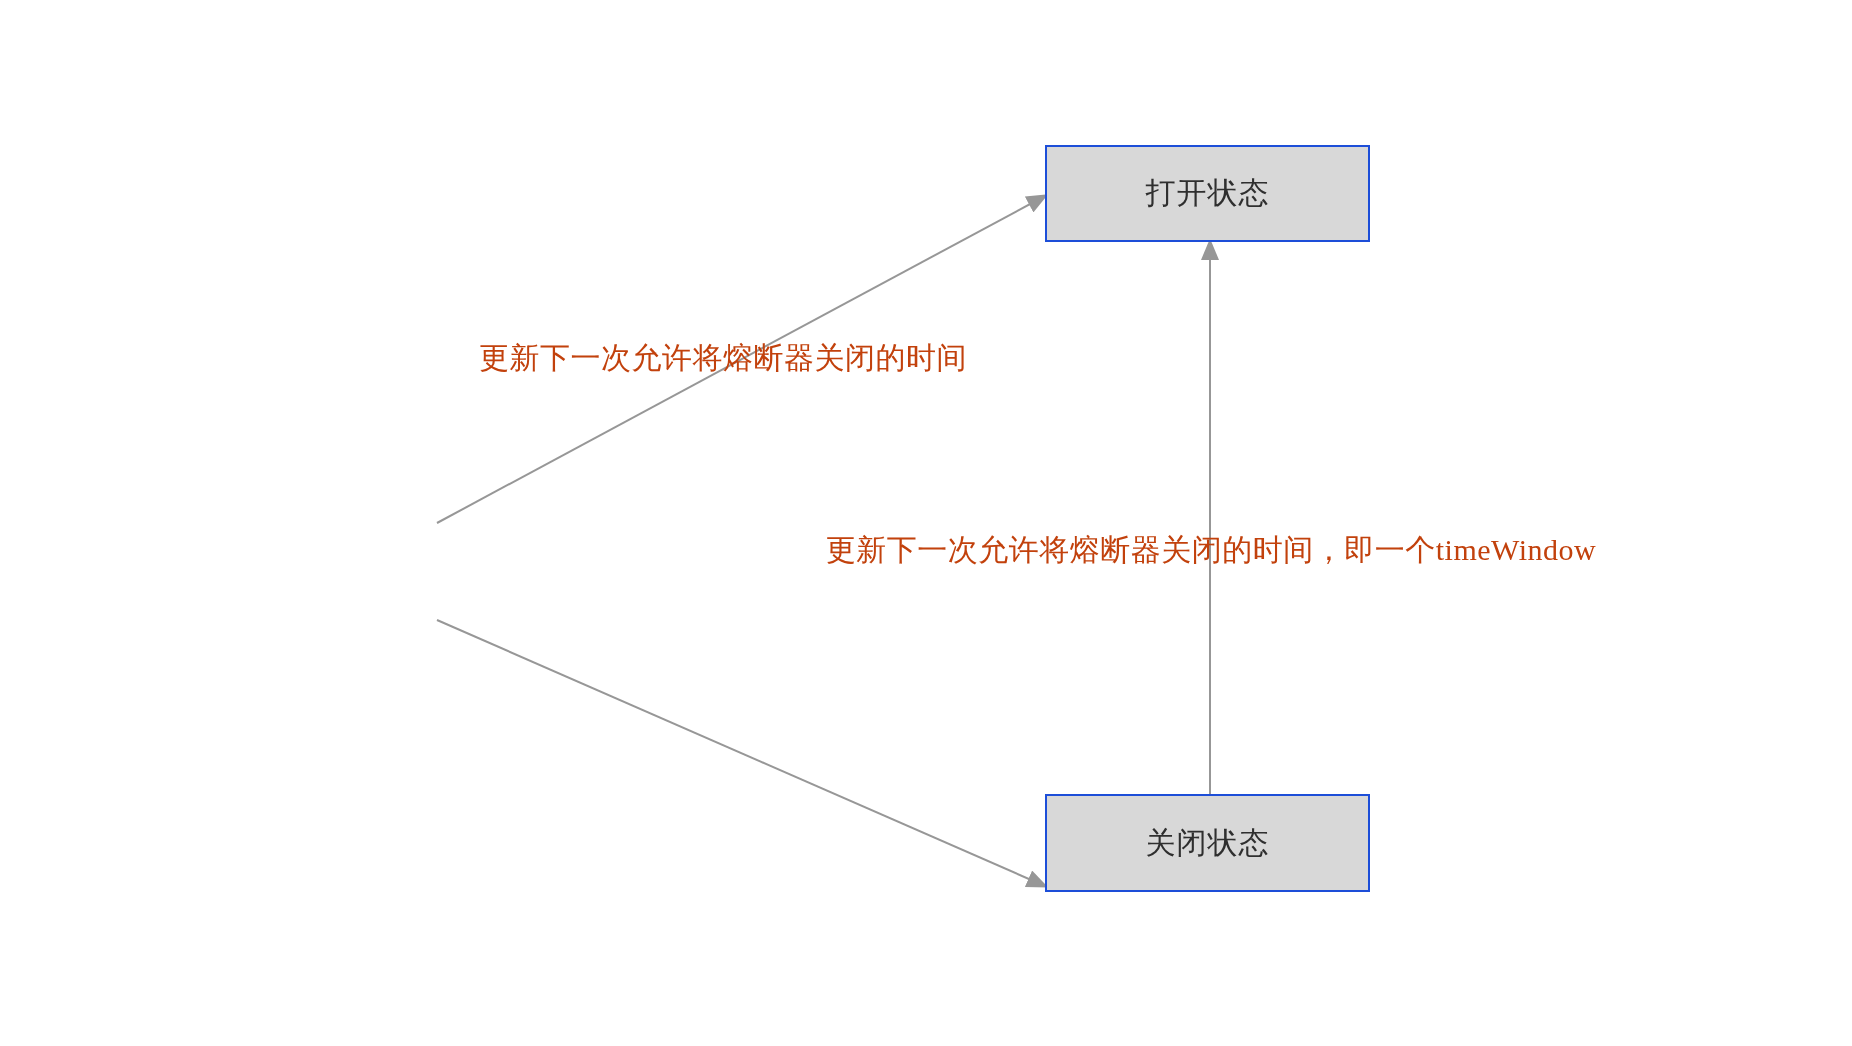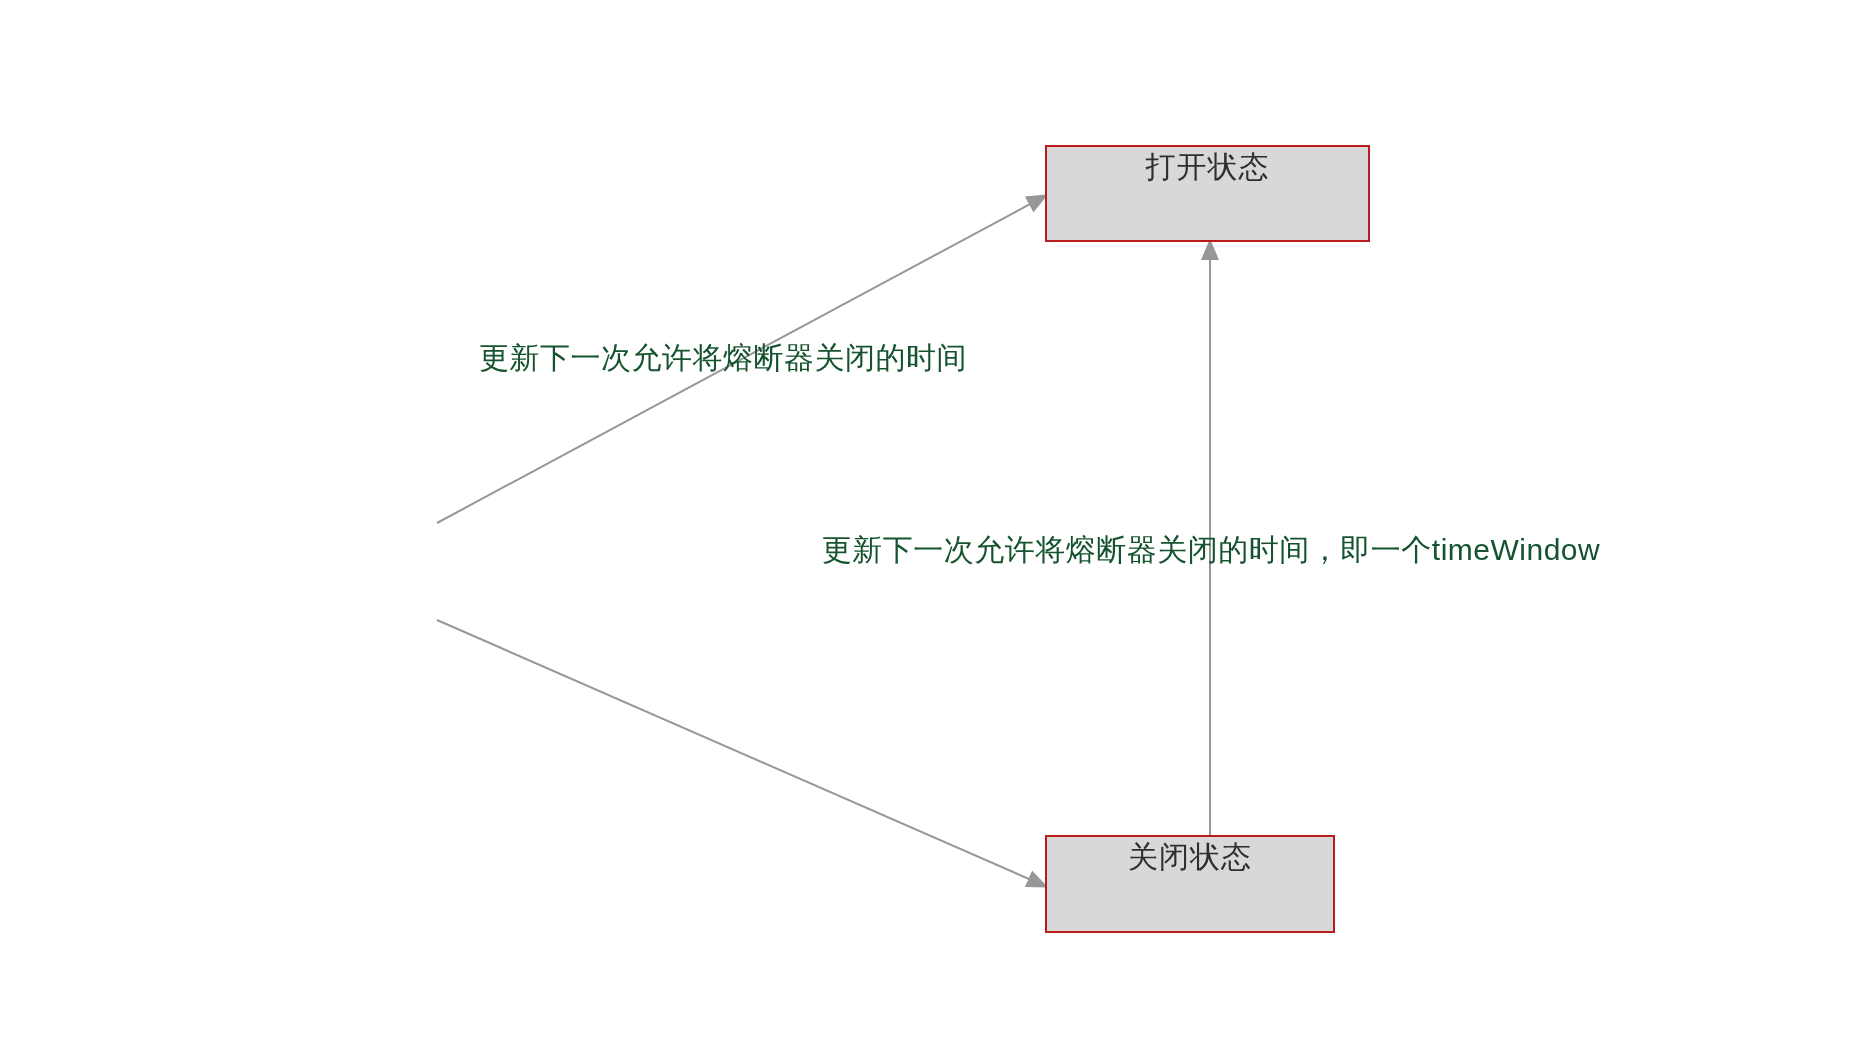--- a/index.html
+++ b/index.html
@@ -19,42 +19,42 @@
     position: absolute;
     left: 0;
     top: 0;
     width: 1852px;
     height: 1046px;
   }
   .state-node {
     position: absolute;
     box-sizing: border-box;
     background: #d8d8d8;
-    border: 2px solid #b91c1c;
+    border: 2px solid #1d4ed8;
     display: flex;
-    align-items: flex-start;
+    align-items: center;
     justify-content: center;
     font-size: 30px;
     color: #2f2f2f;
     letter-spacing: 1px;
     font-family: Liberation Mono, monospace;
   }
   .node-open   { left: 1045px; top: 145px; width: 325px; height: 97px; }
   .node-half   { left: 275px;  top: 523px; width: 325px; height: 97px; }
-  .node-closed { left: 1045px; top: 835px; width: 290px; height: 98px; }
+  .node-closed { left: 1045px; top: 794px; width: 325px; height: 98px; }
   .edge-label {
     position: absolute;
     transform: translate(-50%, -50%);
     white-space: nowrap;
     font-size: 30px;
-    color: #14532d;
+    color: #c2410c;
     letter-spacing: 0.5px;
   }
   .label-half-open   { left: 723px;  top: 358px; }
-  .label-closed-open { left: 1211px; top: 550px; }
+  .label-closed-open { left: 1211px; top: 550px; font-family: Liberation Serif, serif; }
   .label-half-closed { left: 719px;  top: 765px; }
 </style>
 </head>
 <body>
 
 <div class="canvas">
 
   <svg class="edges-svg" viewBox="0 0 1852 1046" xmlns="http://www.w3.org/2000/svg">
     <defs>
       <marker id="arrowhead" viewBox="0 0 12 10" markerWidth="22" markerHeight="18" refX="10" refY="5" orient="auto" markerUnits="userSpaceOnUse">

